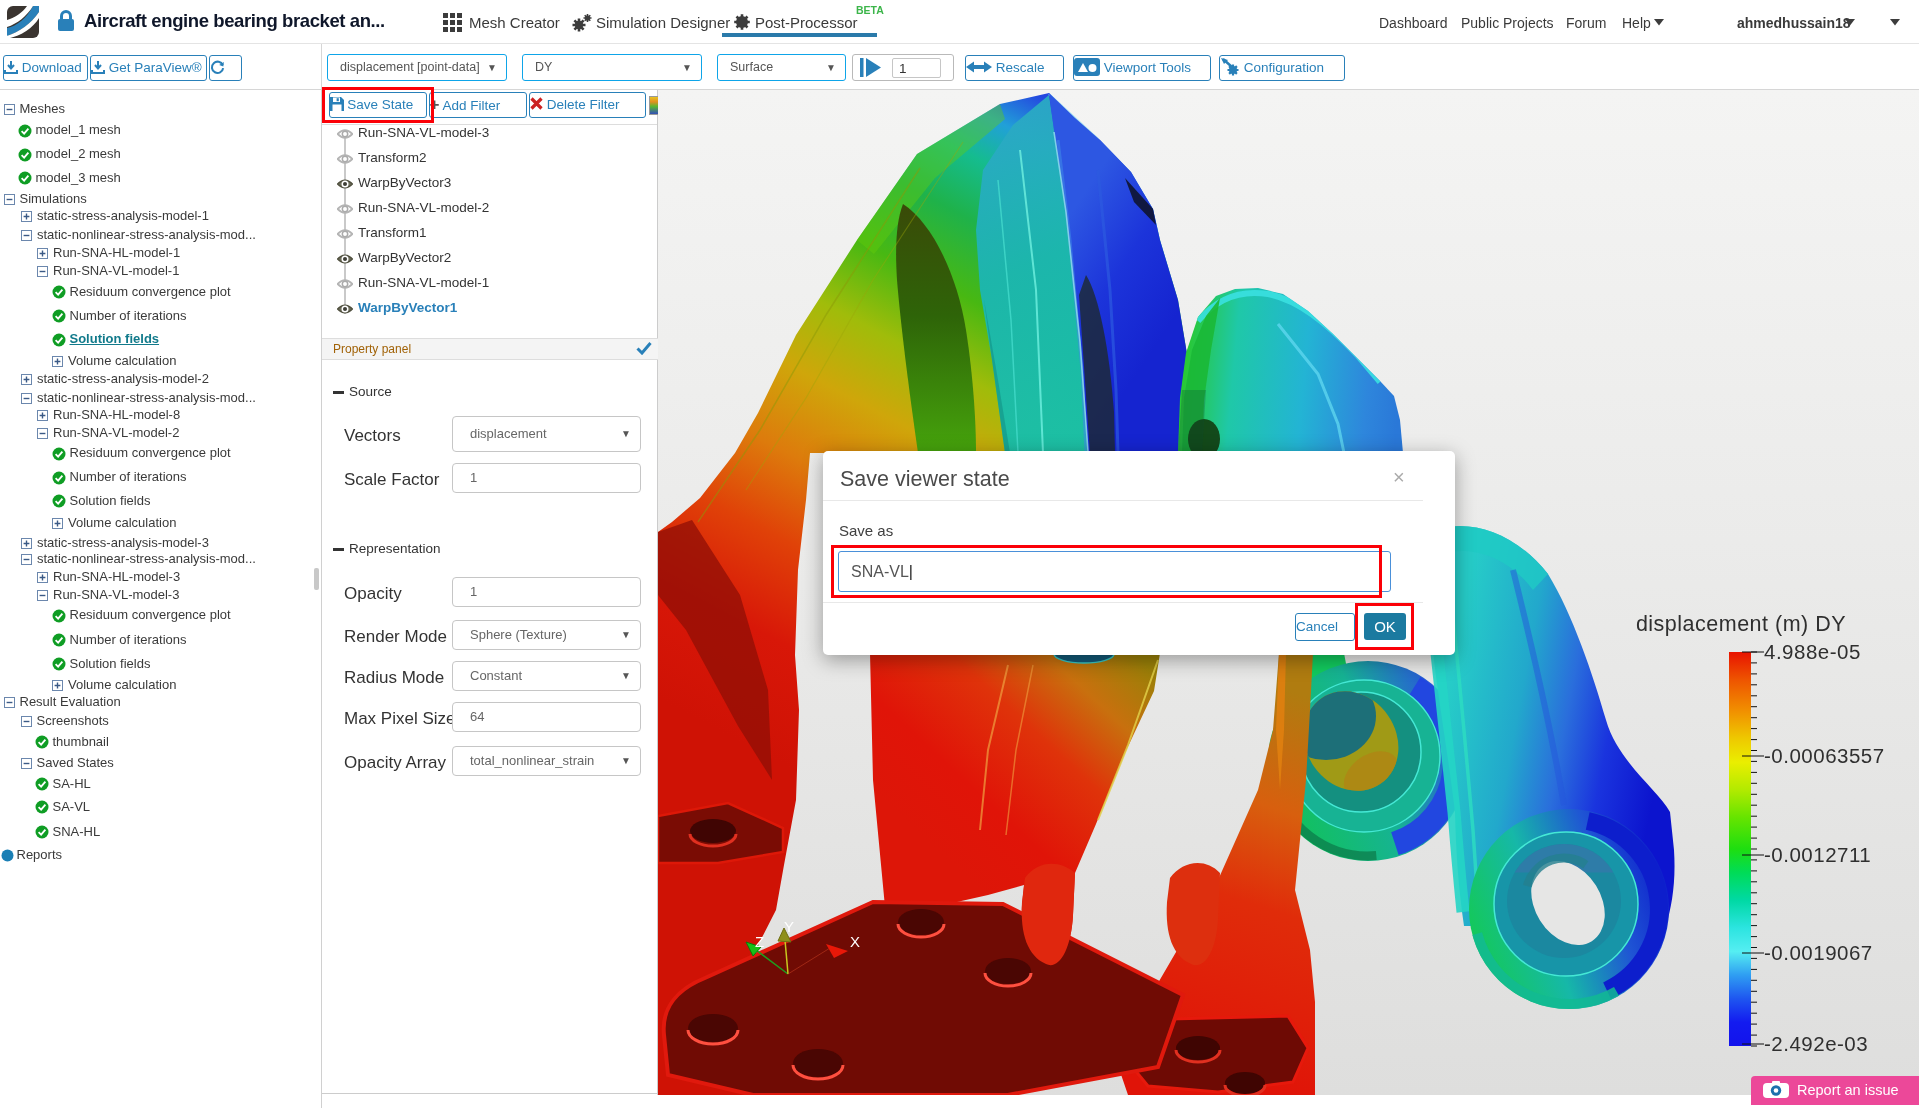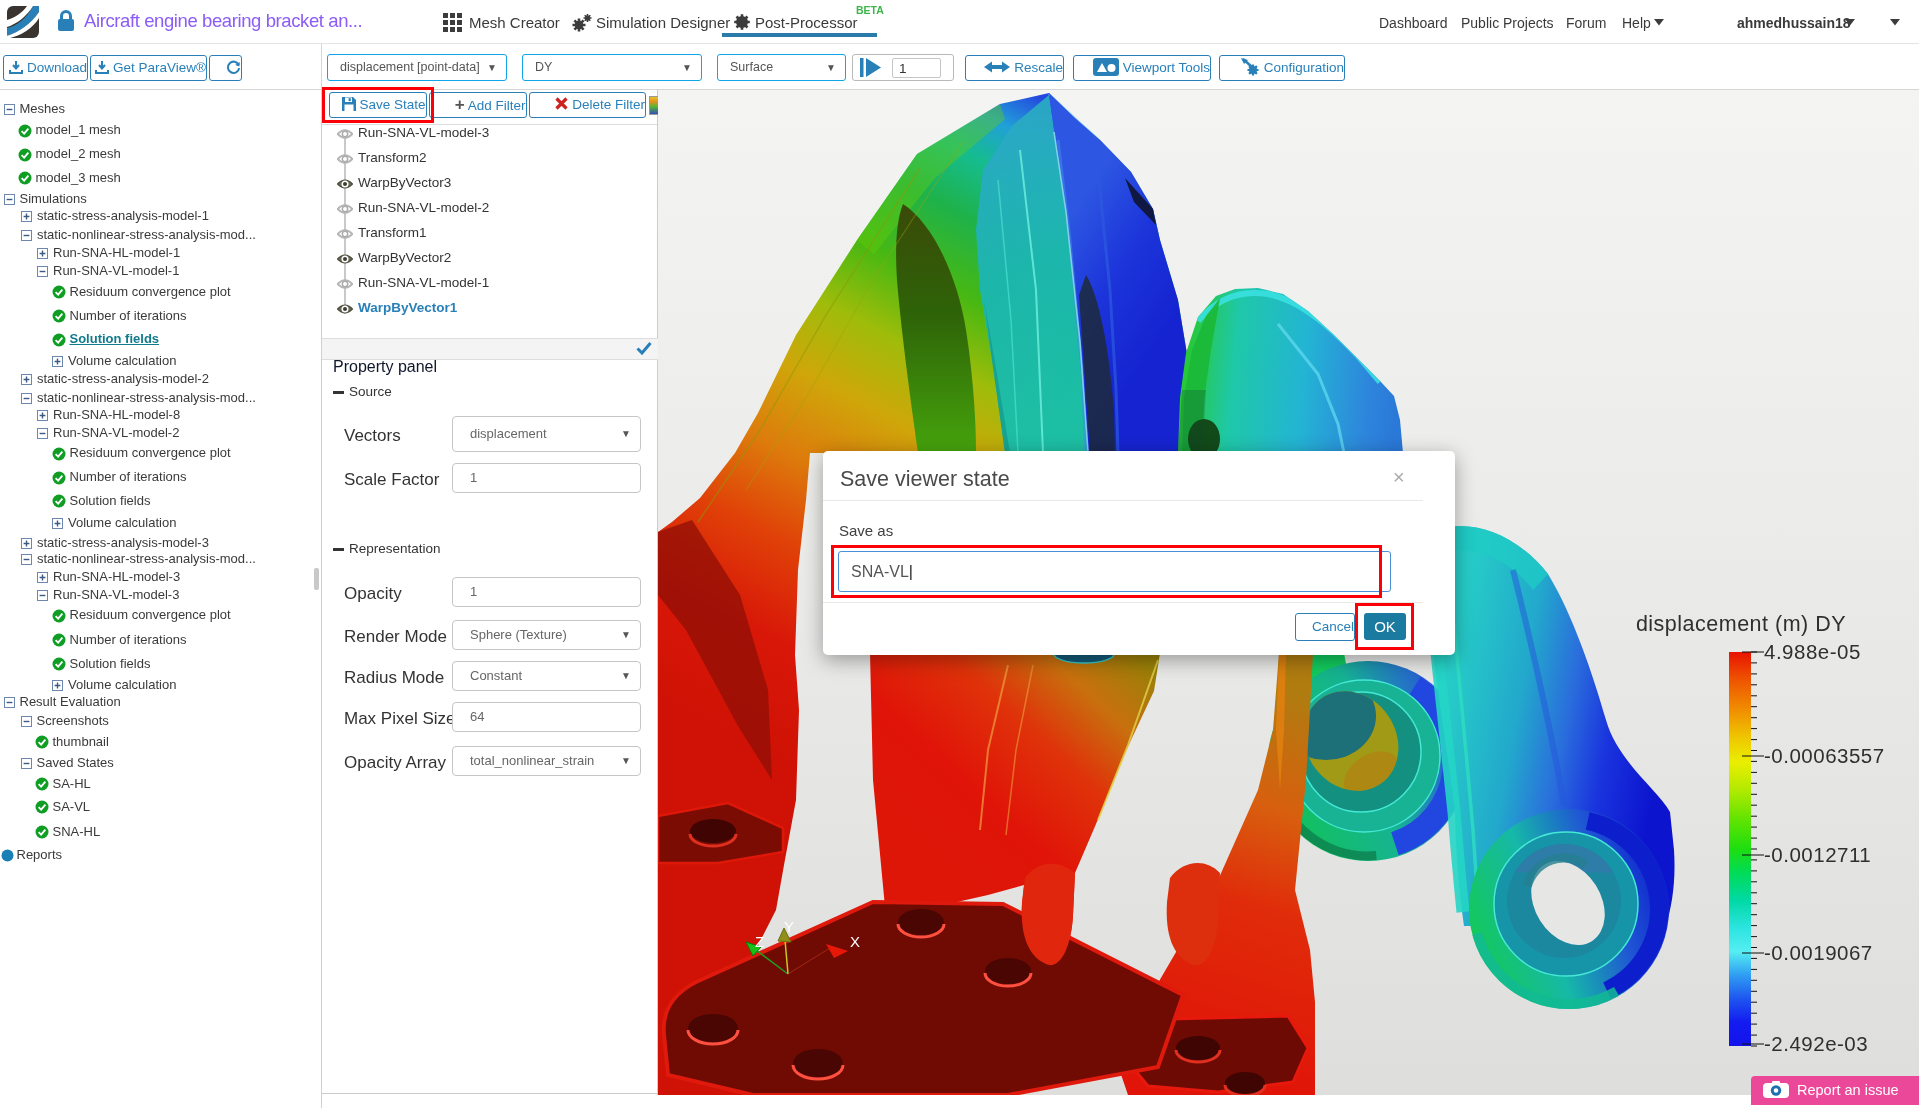--- a/index.html
+++ b/index.html
@@ -2,21 +2,21 @@
 <html><head><meta charset="utf-8"><style>
 *{margin:0;padding:0;box-sizing:border-box}
 html,body{width:1919px;height:1108px;overflow:hidden;background:#fff;
  font-family:"Liberation Sans",sans-serif;-webkit-font-smoothing:antialiased}
 .abs{position:absolute}
 #navbar{position:absolute;left:0;top:0;width:1919px;height:44px;background:#fff;border-bottom:1px solid #e4e4e4}
 #toolbar{position:absolute;left:0;top:44px;width:1919px;height:46px;background:#fff;border-bottom:1px solid #d6d6d6}
 .navlink{position:absolute;top:15px;font-size:14px;color:#3a3a3a}
 .tabtxt{position:absolute;top:14px;font-size:15px;color:#3a3a3a}
 .btn{position:absolute;height:26px;border:1.5px solid #2980b9;border-radius:3px;color:#2980b9;
- font-size:13.5px;line-height:23px;text-align:right;background:#fff}
+ font-size:13.5px;line-height:23px;text-align:left;background:#fff}
 .gbox{position:absolute;height:27px;border:1px solid #0ea5e9;border-radius:3px;background:#fff;
  font-size:12.5px;color:#555;line-height:25px;padding-left:12px}
 .ddarr{position:absolute;right:9px;top:0;font-size:10px;color:#555}
 #sidebar{position:absolute;left:0;top:90px;width:321px;height:1018px;background:#fff}
 .trow{position:absolute;font-size:13px;color:#3a3a3a;white-space:nowrap}
 .trow.sel{color:#117a8b;font-weight:bold;text-decoration:underline}
 #jobpanel{position:absolute;left:0;top:818px;width:321px;height:200px;background:#f4f4f4;border-top:1px solid #ddd}
 #midpanel{position:absolute;left:321px;top:90px;width:337px;height:1018px;background:#fff;border-left:1px solid #d0d0d0}
 .prow{position:absolute;font-size:13.5px;color:#333;white-space:nowrap}
 .prow.psel{color:#2980b9;font-weight:bold}
@@ -33,21 +33,21 @@
 <svg class="abs" style="left:7px;top:6px" width="32" height="32">
 <rect x="0" y="0" width="32" height="32" rx="6" fill="#3a3430"></rect>
 <path d="M0,22 C10,20 20,12 26,0 L32,0 L32,6 C24,18 12,26 0,30 Z" fill="#2980b9"></path>
 <path d="M0,30 C12,26 24,18 32,6 L32,12 C26,22 14,30 2,32 L0,32 Z" fill="#fff"></path>
 <path d="M0,14 C8,12 16,6 20,0 L26,0 C20,10 10,18 0,21 Z" fill="#fff"></path>
 </svg>
 <svg class="abs" style="left:57px;top:9px" width="18" height="24">
 <rect x="1" y="10" width="16" height="12" rx="2" fill="#2980b9"></rect>
 <path d="M4.5,10 V7 a4.5,4.5 0 0 1 9,0 V10" fill="none" stroke="#2980b9" stroke-width="3"></path>
 </svg>
-<div class="abs" style="left:84px;top:10px;font-size:18.5px;letter-spacing:-0.4px;color:#8b5cf6;font-weight:400">Aircraft engine bearing bracket an...</div>
+<div class="abs" style="left:84px;top:10px;font-size:18.5px;letter-spacing:-0.4px;color:#0f172a;font-weight:700">Aircraft engine bearing bracket an...</div>
 <svg class="abs" style="left:443px;top:13px" width="19" height="19">
 <g fill="#3c3c3c">
         <rect x="0" y="0" width="5" height="5"></rect>
         <rect x="7" y="0" width="5" height="5"></rect>
         <rect x="14" y="0" width="5" height="5"></rect>
 <rect x="0" y="7" width="5" height="5"></rect>
         <rect x="7" y="7" width="5" height="5"></rect>
         <rect x="14" y="7" width="5" height="5"></rect>
 <rect x="0" y="14" width="5" height="5"></rect>
         <rect x="7" y="14" width="5" height="5"></rect>
@@ -387,21 +387,21 @@
     <circle cx="8" cy="8" r="2.7" fill="#fff" stroke="#ababab" stroke-width="1.5"></circle>
   </svg>
 <div class="prow" style="left:358px;top:274.6px">Run-SNA-VL-model-1</div>
 <svg class="abs" style="left:336.5px;top:300.5px" width="16" height="16">
     <path d="M0.5,8 Q8,0.5 15.5,8 Q8,15.5 0.5,8 Z" fill="#6e6e5c" stroke="#50503f" stroke-width="1.2"></path>
     <circle cx="8" cy="8" r="3.5" fill="#fff"></circle>
     <circle cx="8" cy="8" r="2" fill="#3d3d35"></circle>
   </svg>
 <div class="prow psel" style="left:358px;top:299.5px">WarpByVector1</div>
 <div class="abs" style="left:322px;top:337.5px;width:336px;height:22.5px;background:#f4f4f4;border-top:1px solid #ddd;border-bottom:1px solid #ddd"></div>
-<div class="abs" style="left:333px;top:358px;font-size:16px;color:#0f172a">Property panel</div>
+<div class="abs" style="left:333px;top:342px;font-size:12px;color:#a16207">Property panel</div>
 <svg class="abs" style="left:636px;top:341px" width="16" height="14">
     <path d="M1.5,7.5 L6,12 L14.5,2" stroke="#2980b9" stroke-width="3" fill="none"></path>
   </svg>
 <div class="abs" style="left:333px;top:390.5px;width:11px;height:3px;background:#333"></div>
 <div class="flabel" style="left:349px;top:383.5px;font-size:13.5px">Source</div>
 <div class="flabel" style="left:344px;top:426.0px">Vectors</div>
 <div class="fbox" style="left:452px;top:416.0px;height:36px;line-height:34px">displacement<span class="ddarr">▼</span></div>
 <div class="flabel" style="left:344px;top:470.0px">Scale Factor</div>
 <div class="fbox" style="left:452px;top:463.0px;height:30px;line-height:28px">1</div>
 <div class="abs" style="left:333px;top:547.5px;width:11px;height:3px;background:#333"></div>

